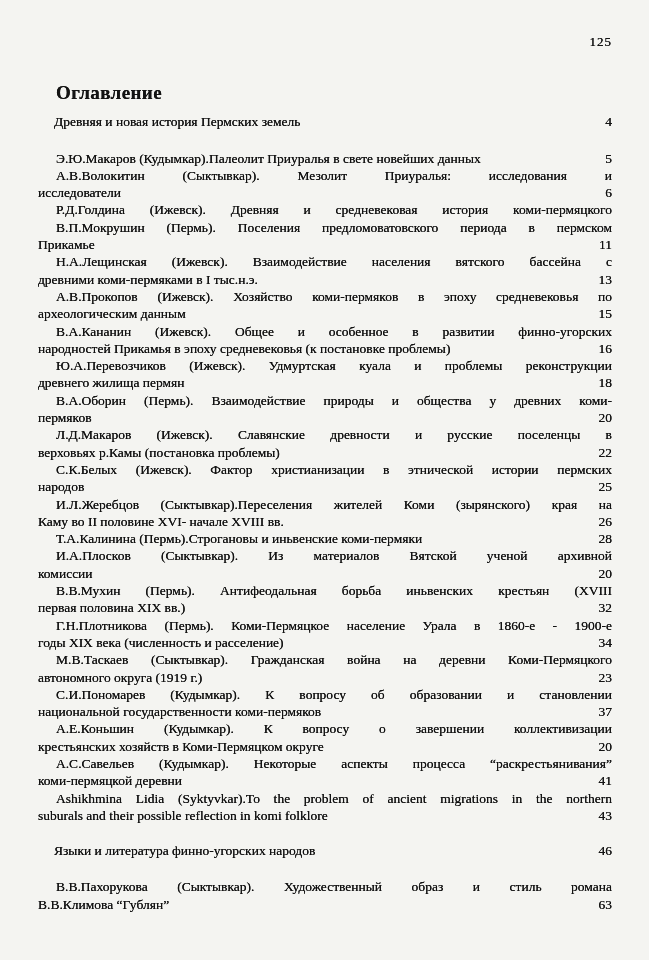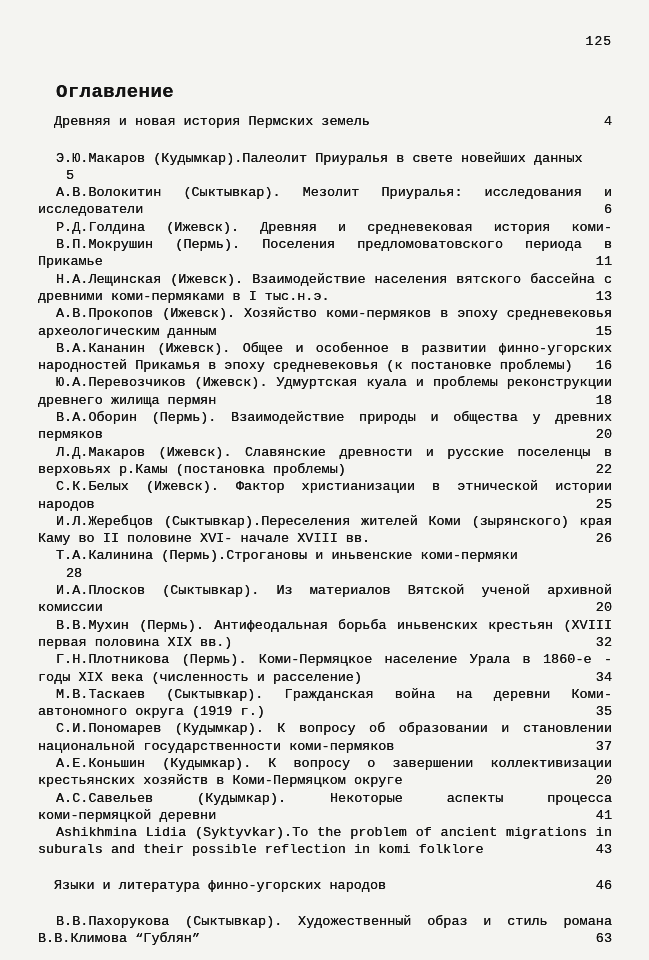--- a/index.html
+++ b/index.html
@@ -7,21 +7,21 @@
     padding: 0;
     background: #e9e9e6;
   }
   .page {
     position: relative;
     width: 649px;
     height: 960px;
     box-sizing: border-box;
     background: #f4f4f1;
     color: #131313;
-    font-family: Liberation Mono, monospace;
+    font-family: Liberation Serif, serif;
     font-size: 13.5px;
     line-height: 17.3px;
     padding: 33px 37px 0 38px;
     overflow: hidden;
     text-shadow: 0 0 0.4px #131313;
   }
   .pageno {
     text-align: right;
     font-size: 13px;
     letter-spacing: 1px;
@@ -46,21 +46,20 @@
     margin-top: 19px;
   }
   .jline {
     text-align: justify;
     text-align-last: justify;
     height: 17.3px;
     overflow: hidden;
   }
   .indent {
     padding-left: 18px;
-    flex-direction: column;
   }
   .lastline {
     display: flex;
     justify-content: space-between;
   }
   .lastline .pg {
     padding-left: 10px;
     white-space: nowrap;
   }
 </style>
@@ -180,21 +179,21 @@
             <div class="jline indent">Г.Н.Плотникова (Пермь). Коми-Пермяцкое население Урала в 1860-е - 1900-е</div>
             <div class="lastline">
               <span class="txt">годы XIX века (численность и расселение)</span>
               <span class="pg">34</span>
             </div>
           </div>
           <div class="entry">
             <div class="jline indent">М.В.Таскаев (Сыктывкар). Гражданская война на деревни Коми-Пермяцкого</div>
             <div class="lastline">
               <span class="txt">автономного округа (1919 г.)</span>
-              <span class="pg">35</span>
+              <span class="pg">23</span>
             </div>
           </div>
           <div class="entry">
             <div class="jline indent">С.И.Пономарев (Кудымкар). К вопросу об образовании и становлении</div>
             <div class="lastline">
               <span class="txt">национальной государственности коми-пермяков</span>
               <span class="pg">37</span>
             </div>
           </div>
           <div class="entry">

